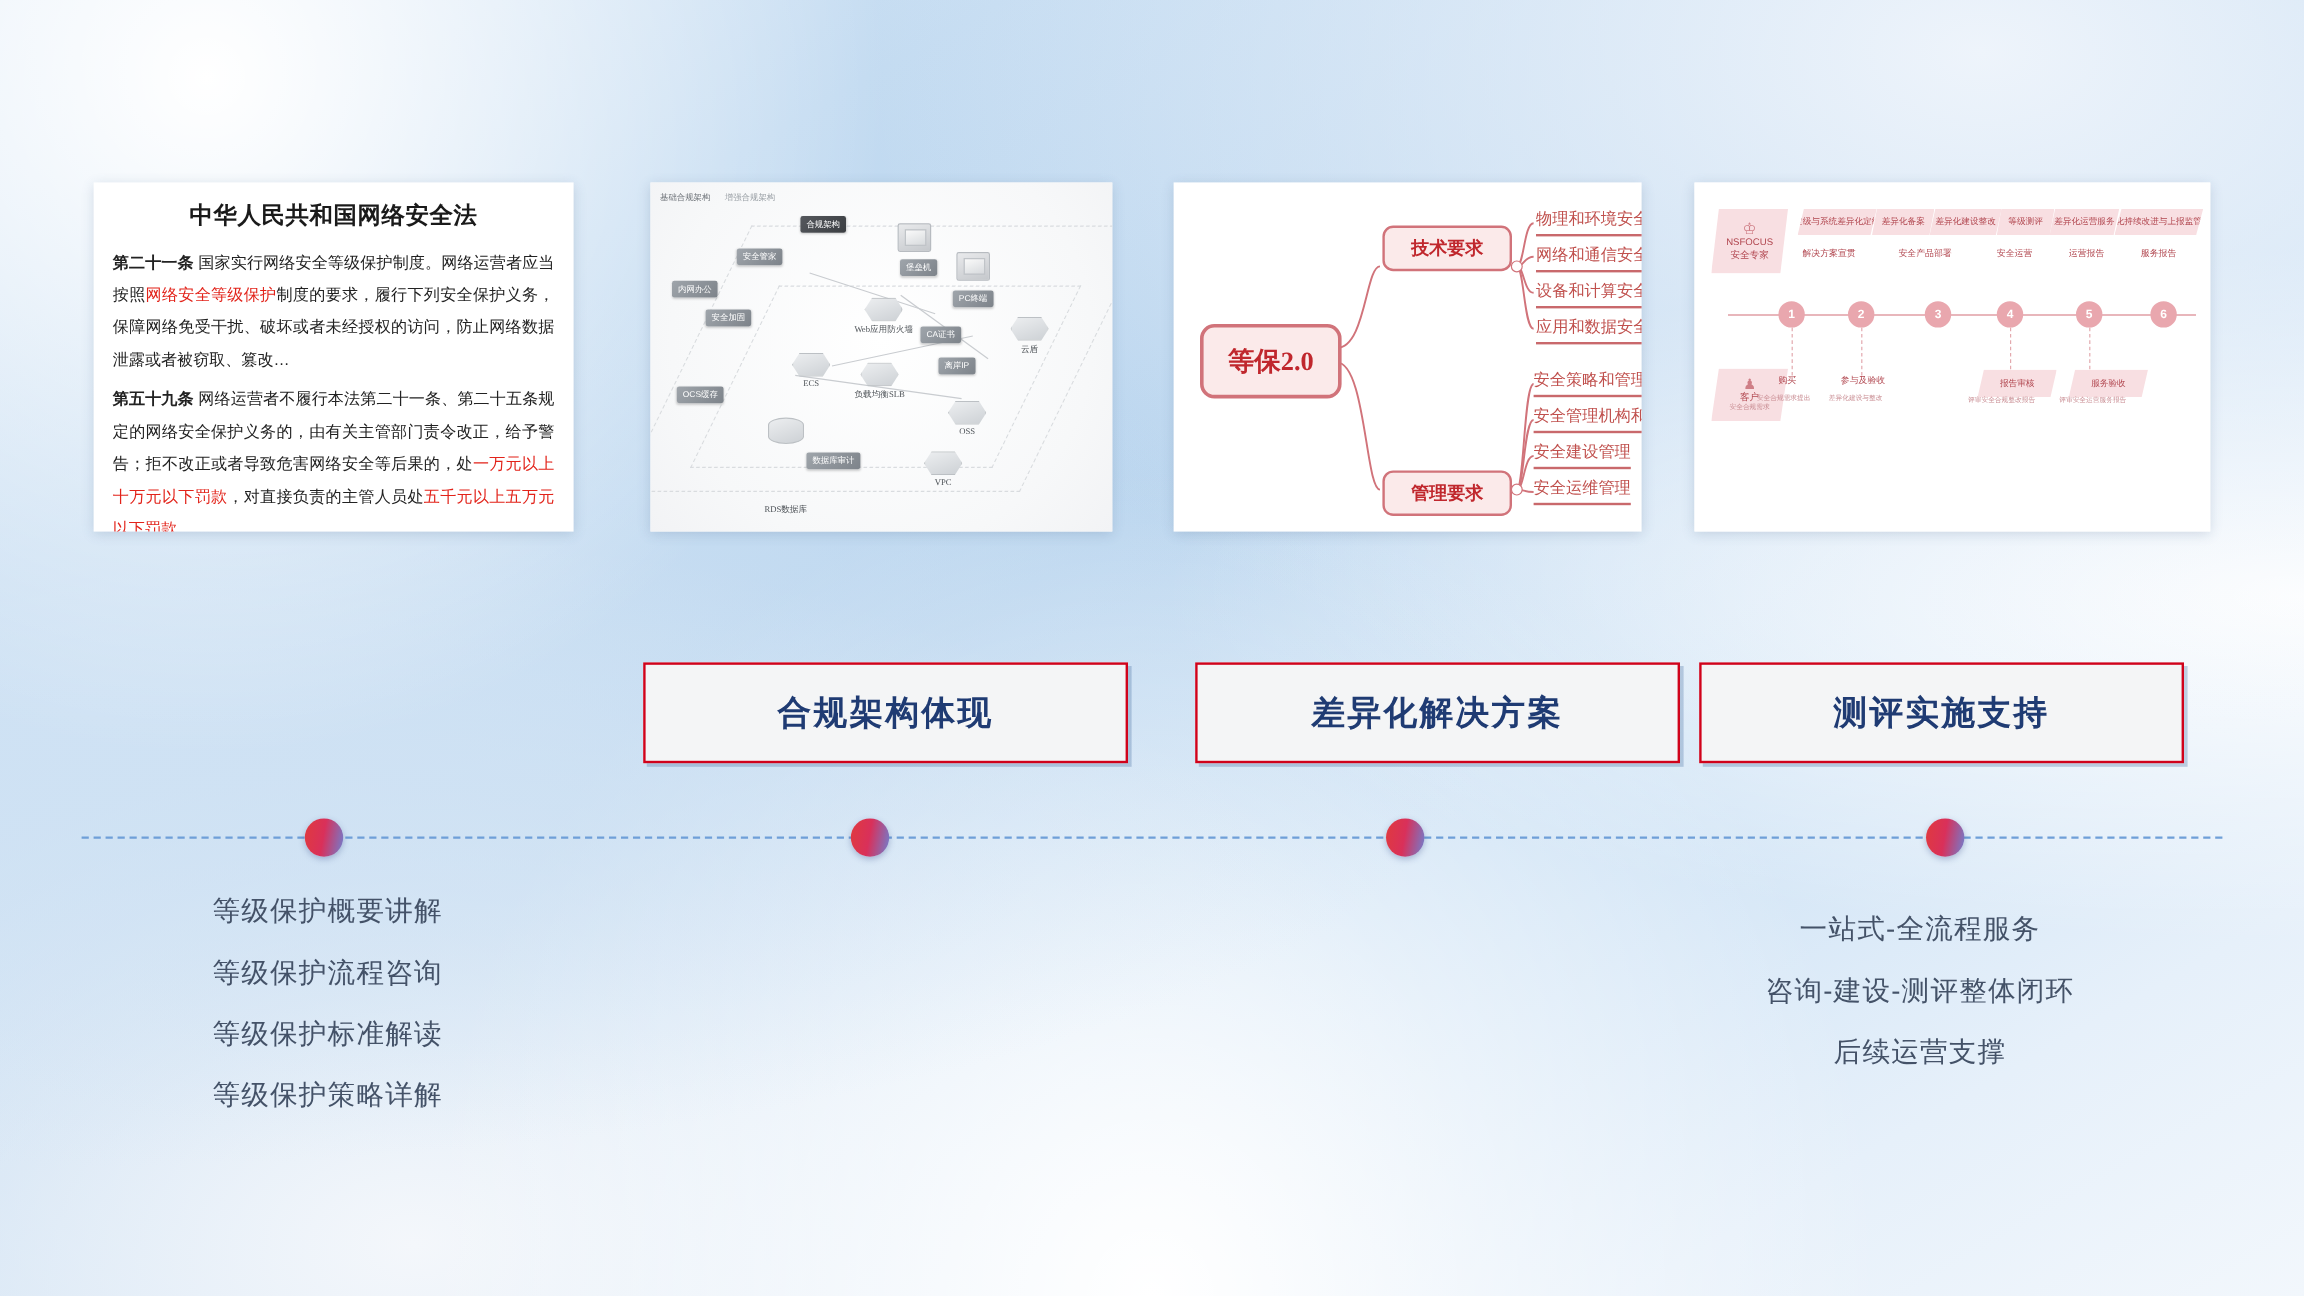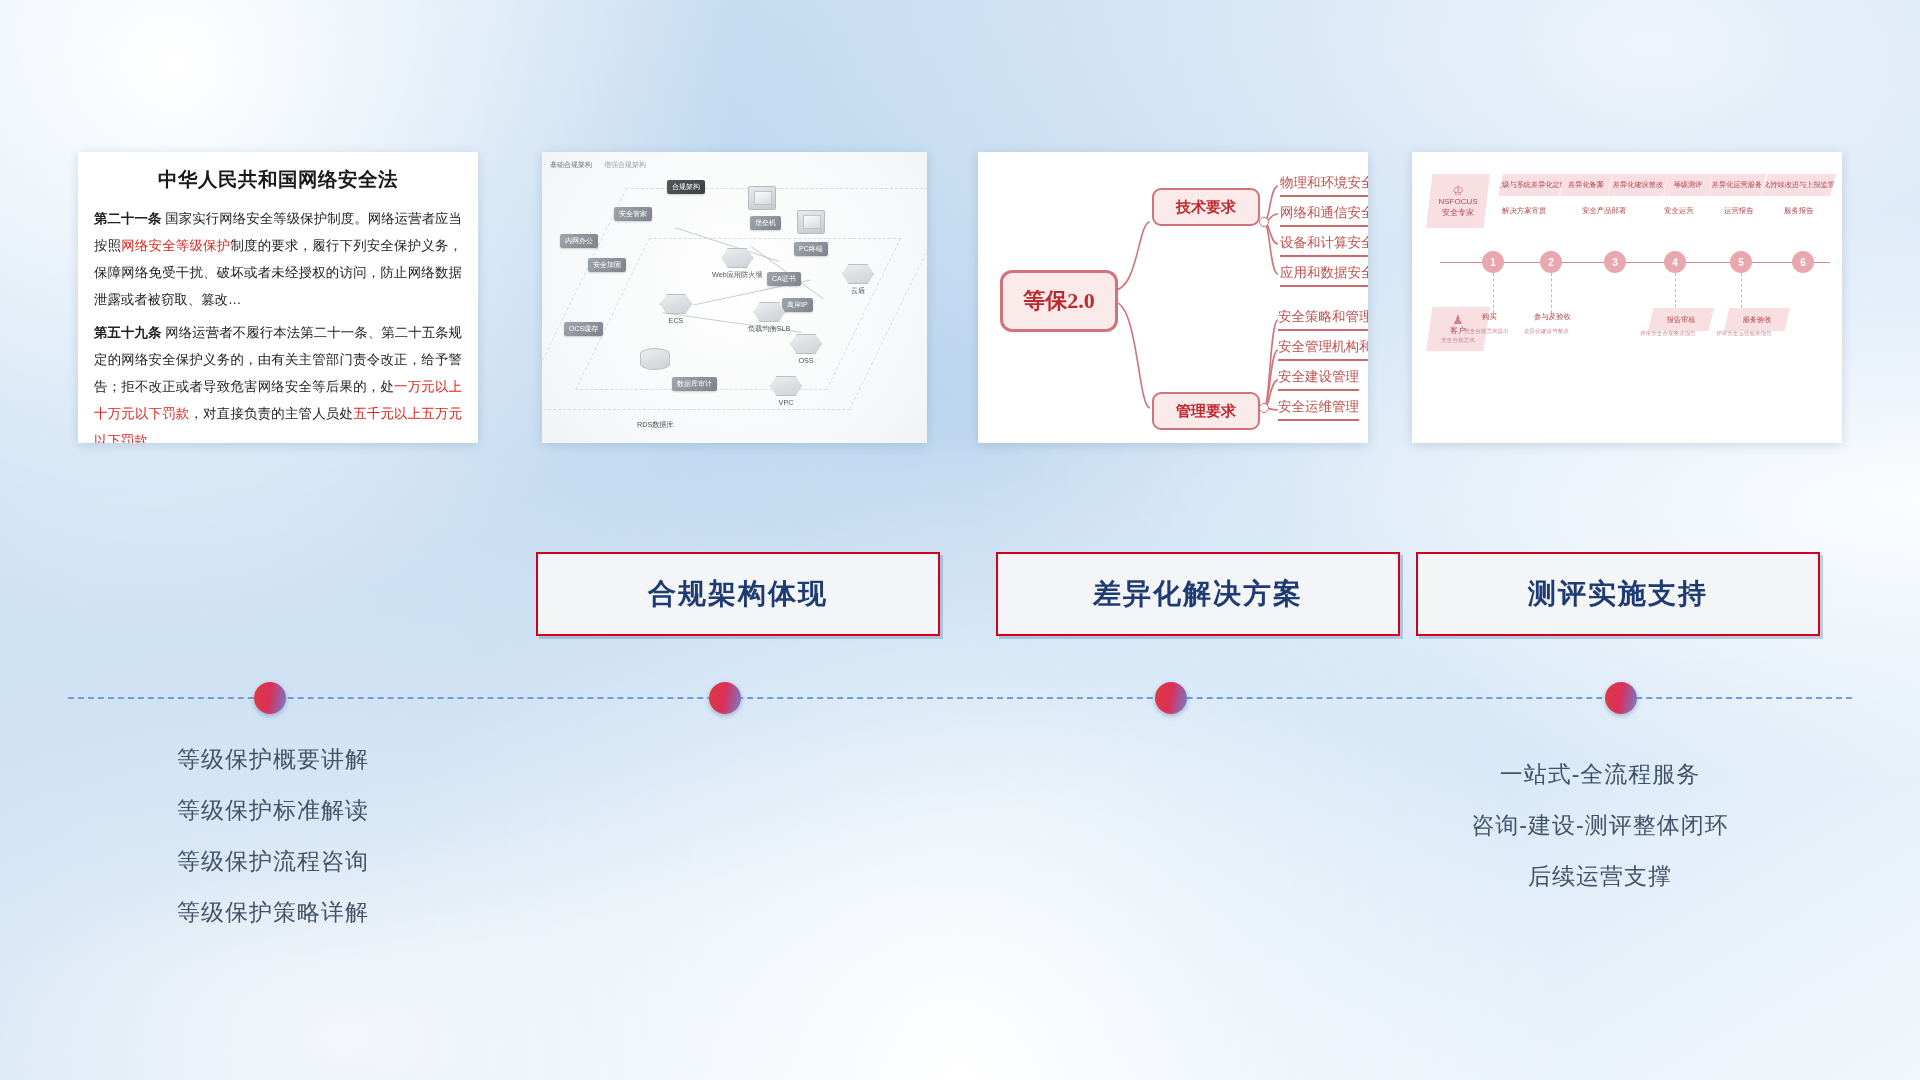--- a/index.html
+++ b/index.html
@@ -46,21 +46,21 @@
   .c2node{position:absolute;display:flex;flex-direction:column;align-items:center;}
   .c2cube{width:26px;height:22px;background:linear-gradient(160deg,#e9eaec,#c5c8cc);
           border:1px solid #b7bbc0;border-radius:2px;position:relative;}
   .c2cube:after{content:"";position:absolute;left:5px;top:4px;width:16px;height:12px;
           background:linear-gradient(160deg,#fafafa,#d7dadd);border:1px solid #c0c4c8;}
   .c2hex{width:30px;height:18px;background:linear-gradient(160deg,#eceef0,#cdd1d5);
          border:1px solid #bcc0c4;
          clip-path:polygon(20% 0,80% 0,100% 50%,80% 100%,20% 100%,0 50%);}
   .c2cyl{width:28px;height:20px;background:linear-gradient(160deg,#eceef0,#cdd1d5);
          border:1px solid #bcc0c4;border-radius:50%/28%;}
-  .c2lbl{font-size:7.2px;color:#4d5257;margin-top:2px;white-space:nowrap;}
+  .c2lbl{font-size:7.2px;color:#4d5257;margin-top:2px;white-space:nowrap;font-family:Liberation Serif, serif;}
   .c2line{position:absolute;background:#c9ccd0;}
   .c2dash{position:absolute;border:1px dashed #d9dcdf;}
 
   
   .mm{position:absolute;inset:0;}
   .mm-core{position:absolute;left:22px;top:118px;width:112px;height:56px;
       background:#fbeaea;border:3px solid #d1737a;border-radius:12px;
       display:flex;align-items:center;justify-content:center;
       color:#c0272d;font-size:22px;font-weight:bold;font-family:"Liberation Serif",serif;}
   .mm-branch{position:absolute;width:104px;height:34px;background:#fbeaea;
@@ -164,21 +164,21 @@
       <div class="c2box" style="left:130px;top:225px;">数据库审计</div>
 
       <div class="c2node" style="left:170px;top:96px;">
         <div class="c2hex"></div>
         <div class="c2lbl">Web应用防火墙</div>
       </div>
       <div class="c2node" style="left:118px;top:142px;">
         <div class="c2hex"></div>
         <div class="c2lbl">ECS</div>
       </div>
-      <div class="c2node" style="left:170px;top:150px;margin-left:36px;">
+      <div class="c2node" style="left:170px;top:150px;">
         <div class="c2hex"></div>
         <div class="c2lbl">负载均衡SLB</div>
       </div>
       <div class="c2node" style="left:248px;top:182px;">
         <div class="c2hex"></div>
         <div class="c2lbl">OSS</div>
       </div>
       <div class="c2node" style="left:95px;top:196px;gap:48px;">
         <div class="c2cyl"></div>
         <div class="c2lbl">RDS数据库</div>
@@ -300,22 +300,22 @@
 
   <div class="tl-line"></div>
   <div class="dot" id="dot1"></div>
   <div class="dot" id="dot2"></div>
   <div class="dot" id="dot3"></div>
   <div class="dot" id="dot4"></div>
 
   <div class="col" id="col1">
     <ul>
       <li>等级保护概要讲解</li>
+      <li>等级保护流程咨询</li>
       <li>等级保护标准解读</li>
-      <li>等级保护流程咨询</li>
       <li>等级保护策略详解</li>
     </ul>
   </div>
   <div class="col" id="col4" style="top:760px;">
     <ul>
       <li>一站式-全流程服务</li>
       <li>咨询-建设-测评整体闭环</li>
       <li>后续运营支撑</li>
     </ul>
   </div>

